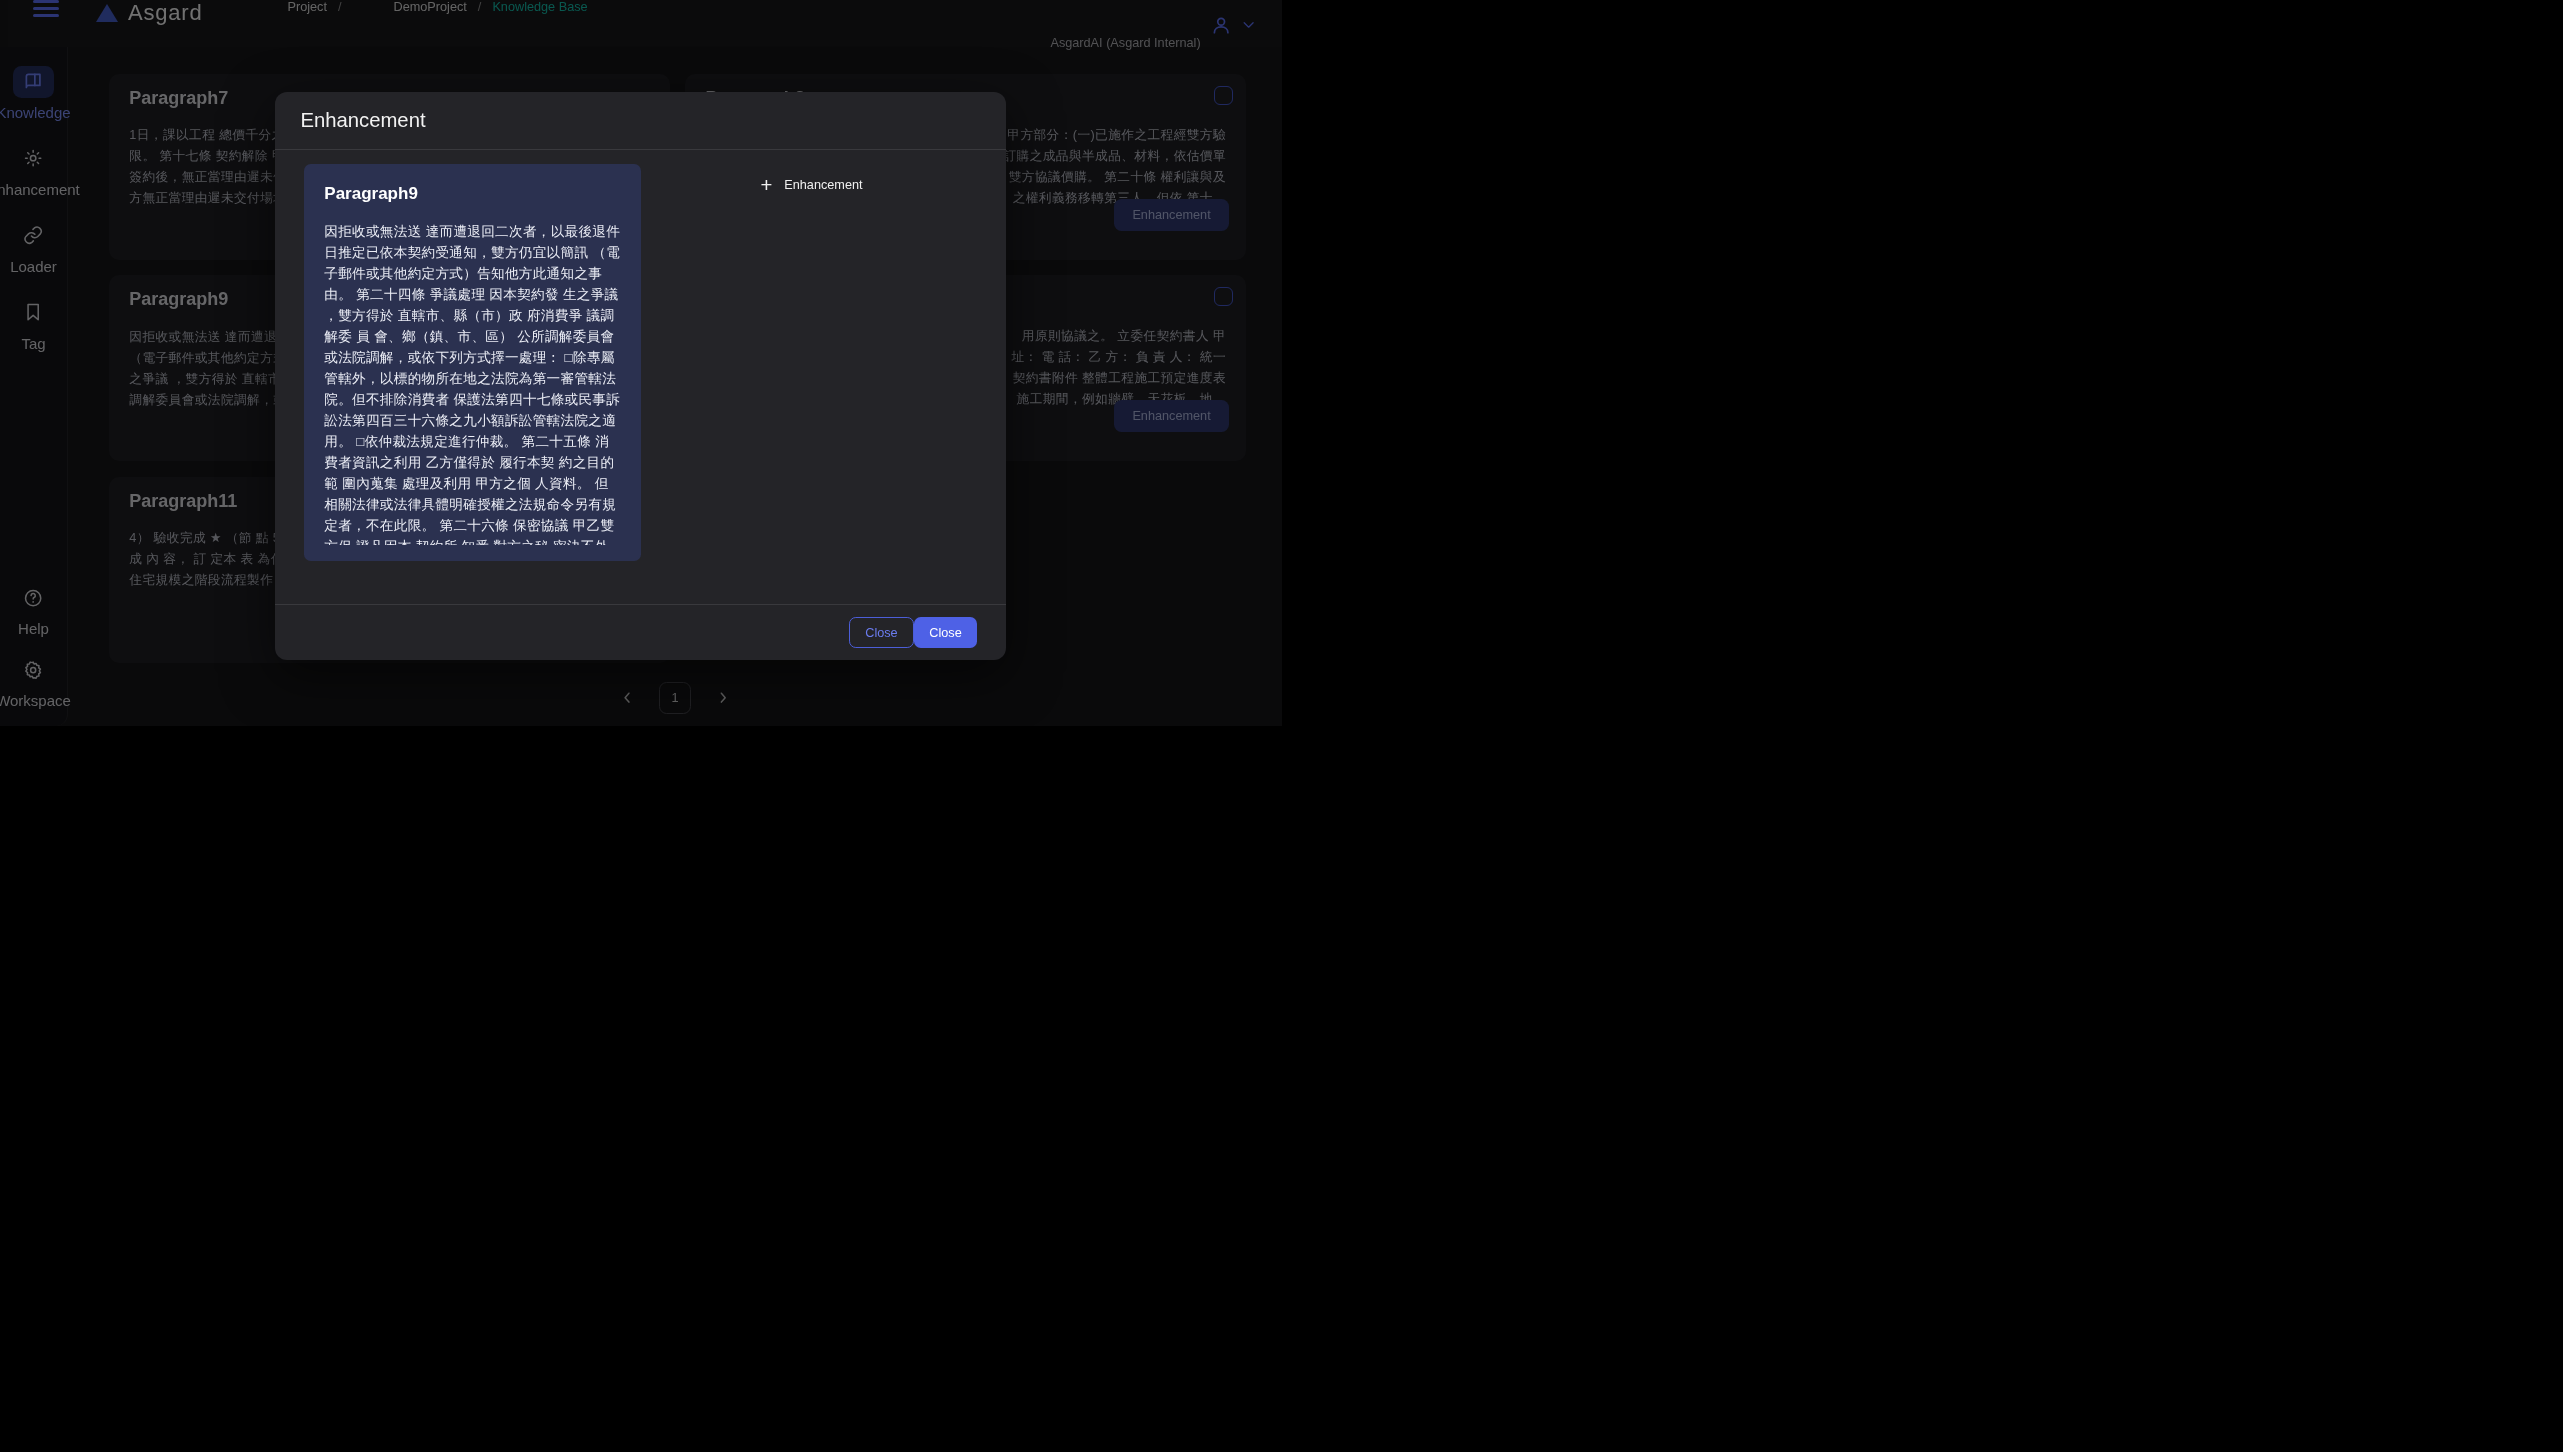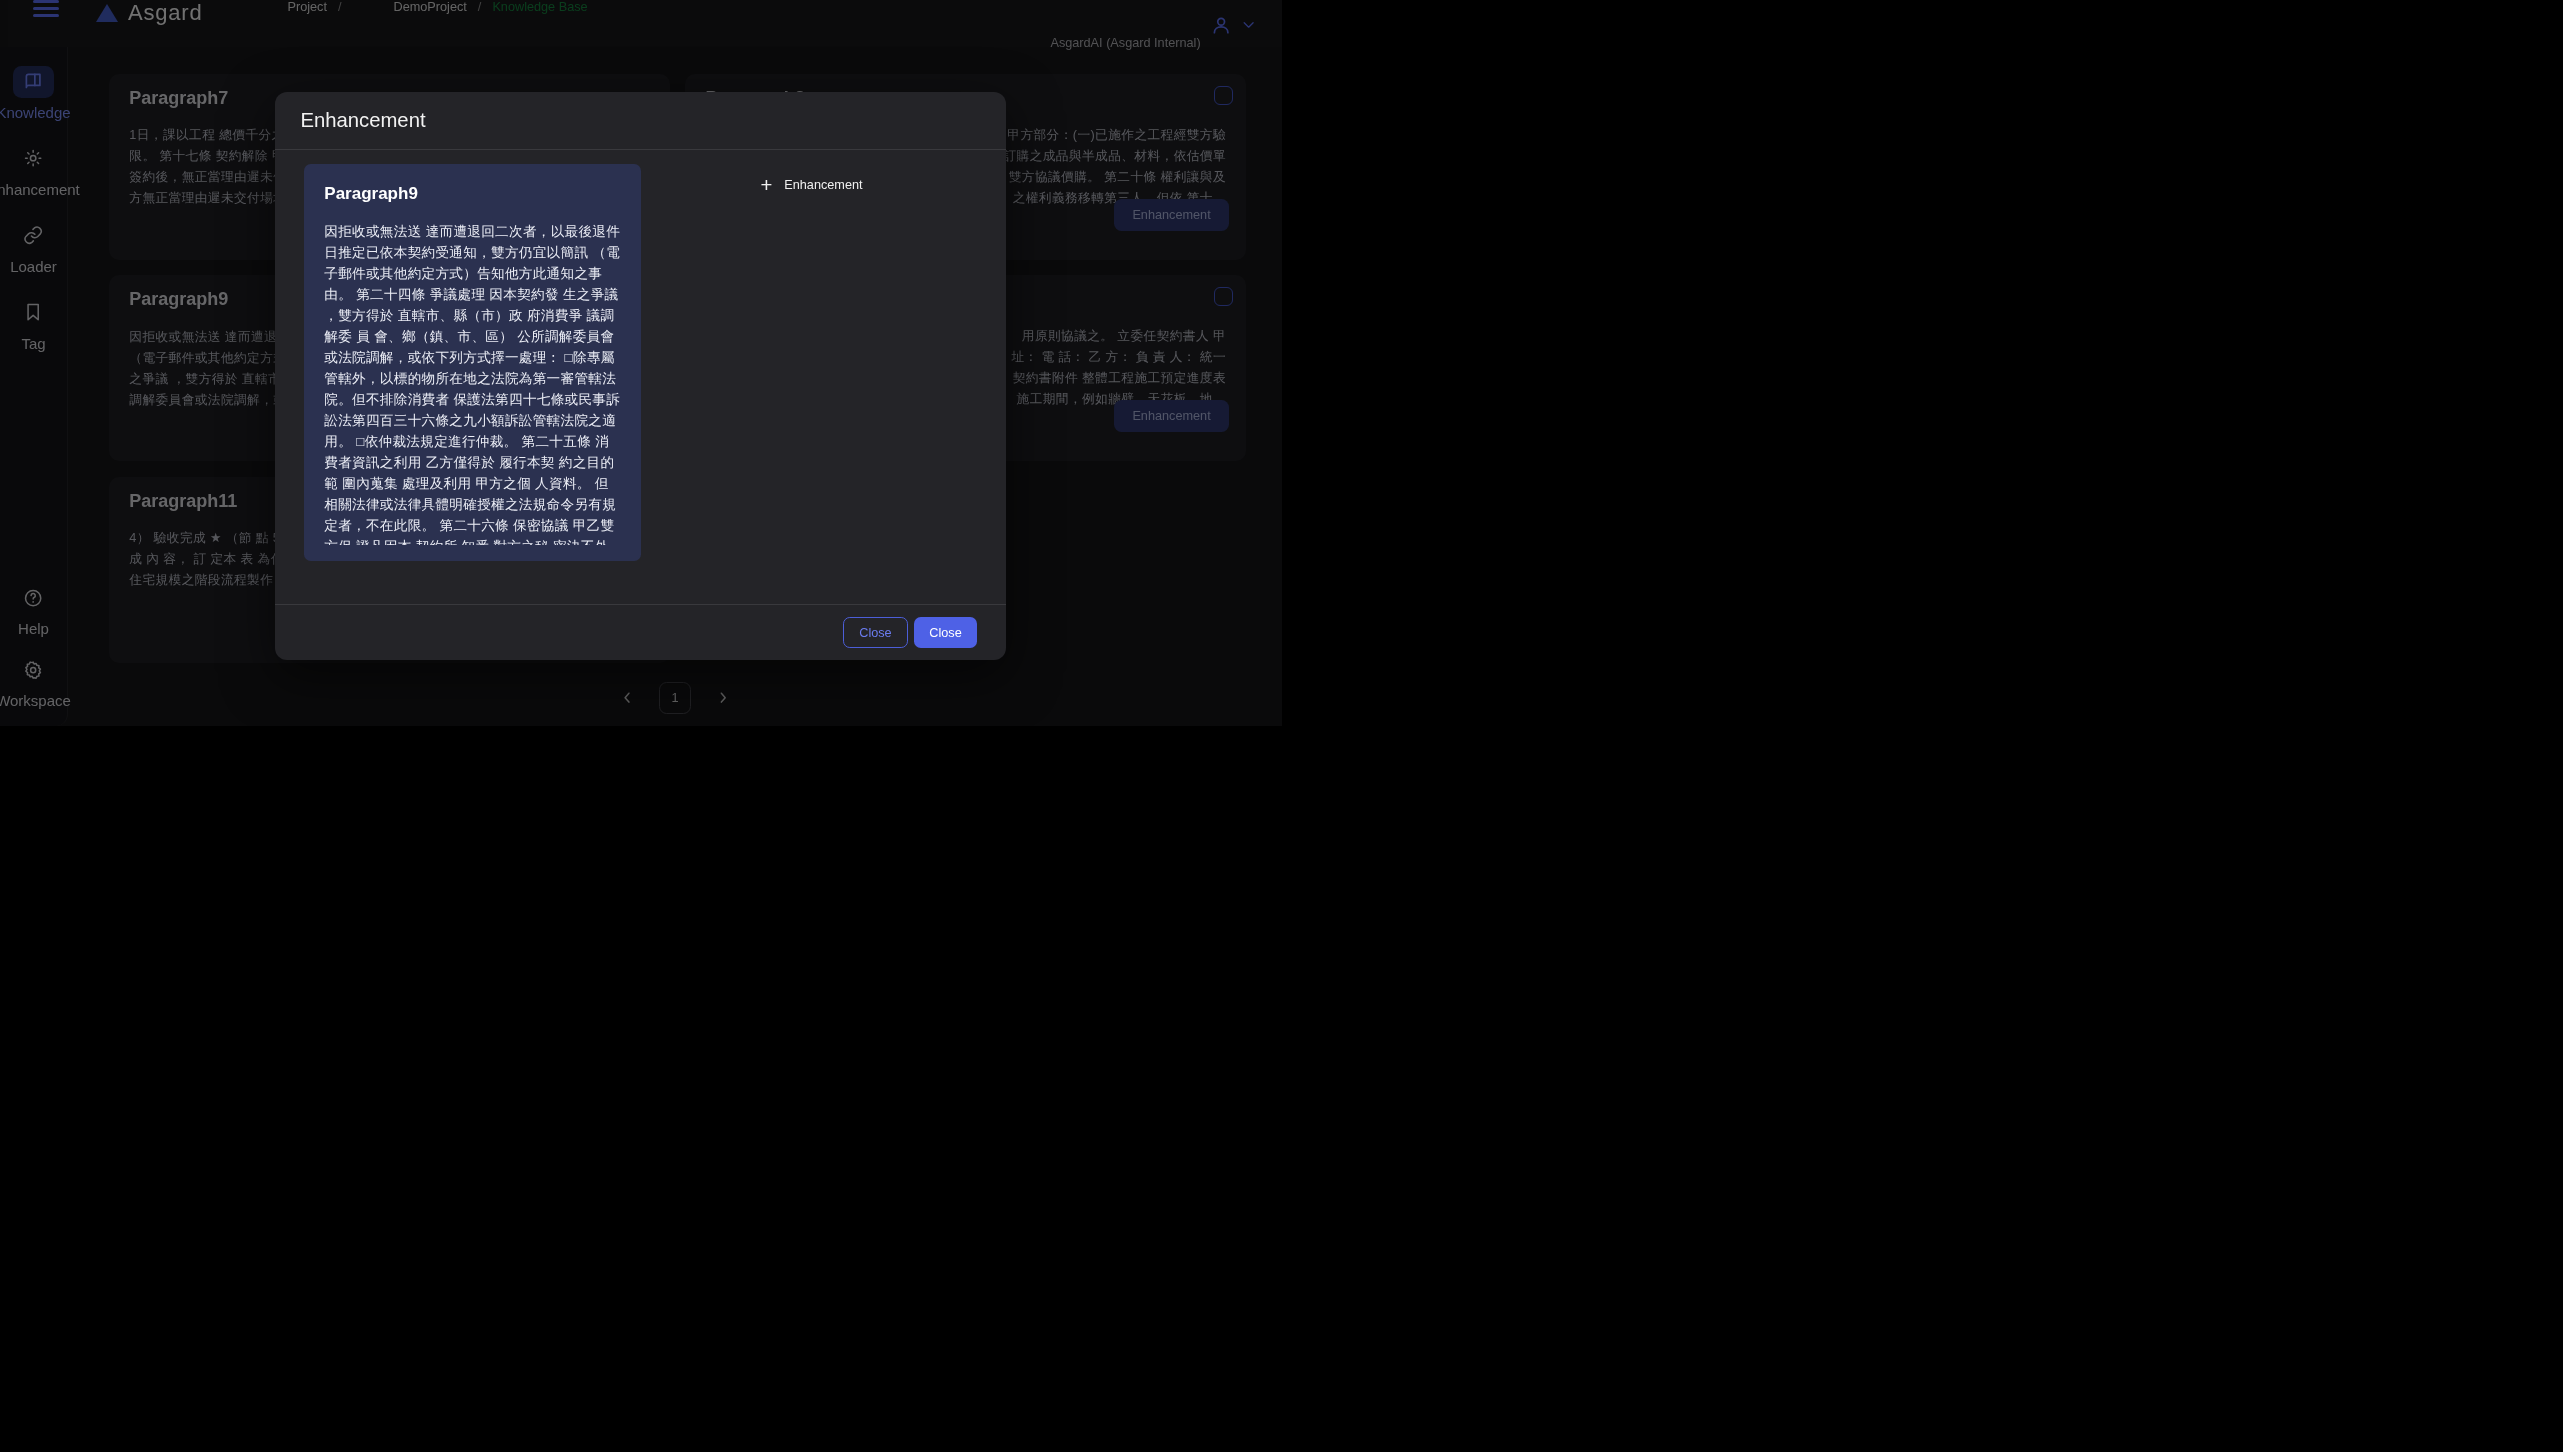--- a/index.html
+++ b/index.html
@@ -16,21 +16,21 @@
     background:#18181b; display:flex; align-items:flex-start; z-index:1;
   }
   .hamburger { width:25.4px; height:17px; margin-left:25.4px; display:flex; flex-direction:column; justify-content:space-between; cursor:pointer; }
   .hamburger span { display:block; height:3px; border-radius:1.7px; background:#5b6ef0; }
   .logo-wrap { display:flex; align-items:center; margin-left:37px; }
   .logo-triangle { width:0; height:0; border-left:11px solid transparent; border-right:11px solid transparent; border-bottom:18.6px solid #445cc4; margin-right:10.2px; }
   .logo-text { font-size:22px; letter-spacing:0.8px; color:#ededed; font-weight:500; }
   .breadcrumb { display:flex; align-items:center; gap:11px; margin-left:44px; font-size:12.7px; }
   .crumb { color:#d2d2d2; cursor:pointer;margin-left:41px; }
   .crumb-sep { color:#8a8a8a; }
-  .crumb-current { color:#15803d; }
+  .crumb-current { color:#14b8a6; }
   .header-right { margin-left:auto; display:flex; align-items:center; gap:10.2px; padding-right:25.4px; }
   .account-label { font-size:12.7px; color:#aaaaae;margin-top:36px; }
   .icon-stroke { stroke:#5b6ef0; fill:none; stroke-width:2; stroke-linecap:round; stroke-linejoin:round; }
   .gray-stroke { stroke:#cfcfd4; fill:none; stroke-width:1.8; stroke-linecap:round; stroke-linejoin:round; }
   .blue-stroke { stroke:#6d80f5; fill:none; stroke-width:2; stroke-linecap:round; stroke-linejoin:round; }
 
   
   .sidebar {
     position:absolute; left:0; top:47px; bottom:0; width:68px;
     background:#141417; border-right:0.8px solid #232327;
@@ -95,21 +95,21 @@
   }
   .modal-card-title { font-size:17px; font-weight:600; color:#ffffff; margin:0 0 17px 0; }
   .modal-card-text { height:324px; overflow:hidden; font-size:13.6px; line-height:21px; color:#eceef6; letter-spacing:0.3px; }
   .modal-right { flex:1; display:flex; justify-content:center; padding-top:12px; }
   .add-enh { display:flex; align-items:flex-start; gap:12px; cursor:pointer; background:none; border:none; padding:0; }
   .plus-glyph { color:#f0f0f0; font-size:20.3px; line-height:18.6px; font-weight:300; }
   .add-enh-label { color:#f0f0f0; font-size:12.7px; line-height:18.6px; }
   .modal-footer {
     position:absolute; left:0; right:0; bottom:0; height:56px;
     border-top:0.8px solid #39393d; display:flex; align-items:center; justify-content:flex-end;
-    gap:6px; padding-right:29px;
+    gap:0; padding-right:29px;
   }
   .btn-close {
     height:30.5px; padding:0 15.3px; background:transparent; border:0.8px solid #4c5ed8;
     border-radius:6.8px; color:#6b7cf0; font-size:12.7px; cursor:pointer;
   }
   .btn-save {
     height:30.5px; padding:0 15.3px; background:#4e61e6; border:none;
     border-radius:6.8px; color:#ffffff; font-size:12.7px; cursor:pointer;
   }
 </style>

